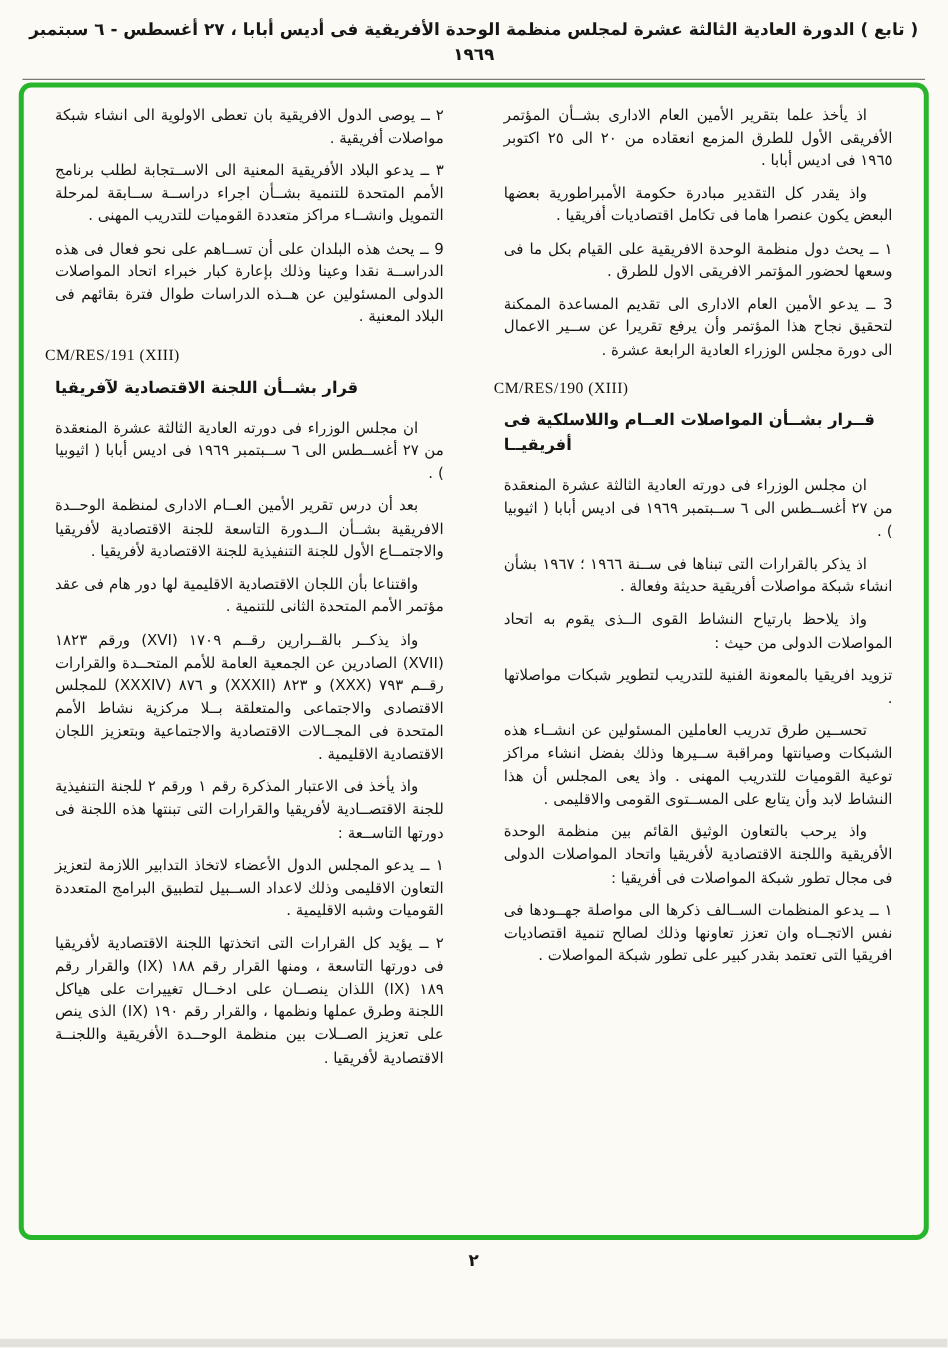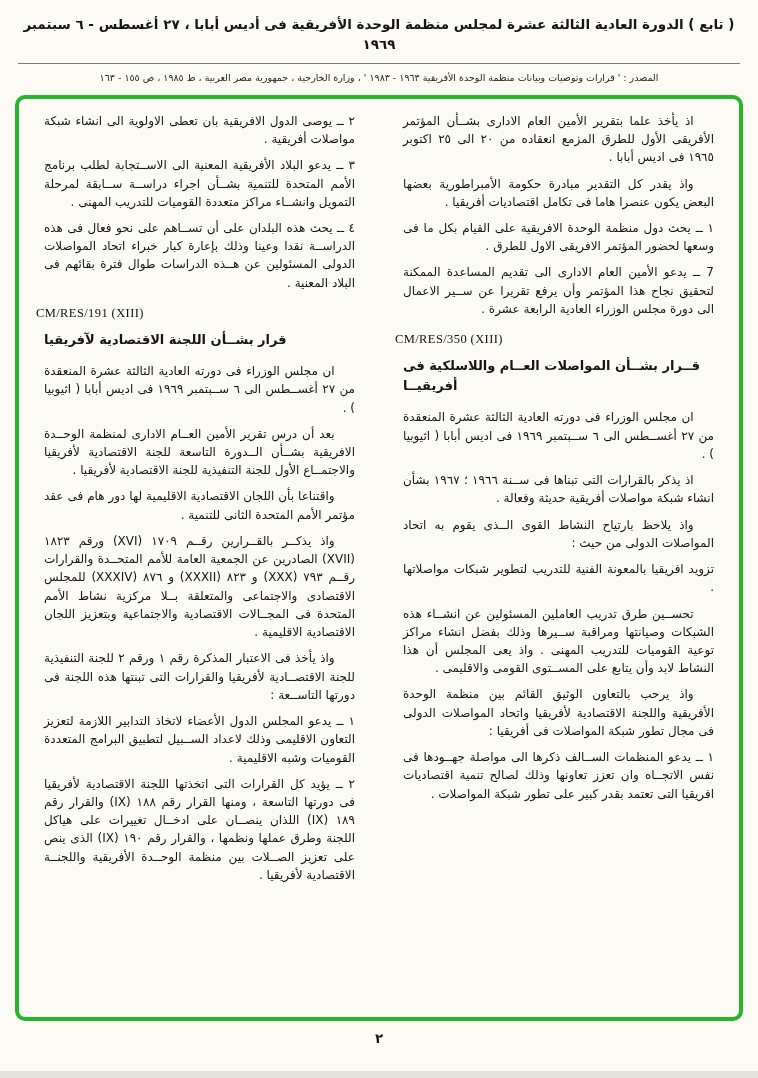--- a/index.html
+++ b/index.html
@@ -38,48 +38,47 @@
   .pagenum{text-align:center;direction:rtl;font-size:13.5px;margin-top:9px;font-weight:bold;}
   .scan-edge{position:absolute;left:0;right:0;bottom:0;height:7px;background:#e2e1da;}
 </style>
 </head>
 <body>
 
 <div class="page">
 
   <div class="header">
     <div class="title">( تابع ) الدورة العادية الثالثة عشرة لمجلس منظمة الوحدة الأفريقية فى أديس أبابا ، ٢٧ أغسطس - ٦ سبتمبر ١٩٦٩</div>
-    <div class="source">المصدر : ' قرارات وتوصيات وبيانات منظمة الوحدة الأفريقية ١٩٦٣ - ١٩٨٣ ' ، وزارة الخارجية ، جمهورية مصر العربية ، ط ١٩٨٥ ، ص ١٥٥ - ١٦٣</div>
   </div>
 
   <div class="frame">
     <div class="columns">
 
       <div class="col">
         <p class="para">اذ يأخذ علما بتقرير الأمين العام الادارى بشــأن المؤتمر الأفريقى الأول للطرق المزمع انعقاده من ٢٠ الى ٢٥ اكتوبر ١٩٦٥ فى اديس أبابا .</p>
         <p class="para">واذ يقدر كل التقدير مبادرة حكومة الأمبراطورية بعضها البعض يكون عنصرا هاما فى تكامل اقتصاديات أفريقيا .</p>
         <p class="para flush">١ ــ يحث دول منظمة الوحدة الافريقية على القيام بكل ما فى وسعها لحضور المؤتمر الافريقى الاول للطرق .</p>
-        <p class="para flush">7 ــ يدعو الأمين العام الادارى الى تقديم المساعدة الممكنة لتحقيق نجاح هذا المؤتمر وأن يرفع تقريرا عن ســير الاعمال الى دورة مجلس الوزراء العادية الرابعة عشرة .</p>
+        <p class="para flush">3 ــ يدعو الأمين العام الادارى الى تقديم المساعدة الممكنة لتحقيق نجاح هذا المؤتمر وأن يرفع تقريرا عن ســير الاعمال الى دورة مجلس الوزراء العادية الرابعة عشرة .</p>
 
-        <div class="rescode">CM/RES/350  (XIII)</div>
+        <div class="rescode">CM/RES/190  (XIII)</div>
         <div class="heading">قــرار بشــأن المواصلات العــام واللاسلكية فى أفريقيــا</div>
 
         <p class="para">ان مجلس الوزراء فى دورته العادية الثالثة عشرة المنعقدة من ٢٧ أغســطس الى ٦ ســبتمبر ١٩٦٩ فى اديس أبابا ( اثيوبيا ) .</p>
         <p class="para">اذ يذكر بالقرارات التى تبناها فى ســنة ١٩٦٦ ؛ ١٩٦٧ بشأن انشاء شبكة مواصلات أفريقية حديثة وفعالة .</p>
         <p class="para">واذ يلاحظ بارتياح النشاط القوى الــذى يقوم به اتحاد المواصلات الدولى من حيث :</p>
         <p class="para flush">تزويد افريقيا بالمعونة الفنية للتدريب لتطوير شبكات مواصلاتها .</p>
         <p class="para">تحســين طرق تدريب العاملين المسئولين عن انشــاء هذه الشبكات وصيانتها ومراقبة ســيرها وذلك بفضل انشاء مراكز توعية القوميات للتدريب المهنى . واذ يعى المجلس أن هذا النشاط لابد وأن يتابع على المســتوى القومى والاقليمى .</p>
         <p class="para">واذ يرحب بالتعاون الوثيق القائم بين منظمة الوحدة الأفريقية واللجنة الاقتصادية لأفريقيا واتحاد المواصلات الدولى فى مجال تطور شبكة المواصلات فى أفريقيا :</p>
         <p class="para flush">١ ــ يدعو المنظمات الســالف ذكرها الى مواصلة جهــودها فى نفس الاتجــاه وان تعزز تعاونها وذلك لصالح تنمية اقتصاديات افريقيا التى تعتمد بقدر كبير على تطور شبكة المواصلات .</p>
       </div>
 
       <div class="col">
         <p class="para flush">٢ ــ يوصى الدول الافريقية بان تعطى الاولوية الى انشاء شبكة مواصلات أفريقية .</p>
         <p class="para flush">٣ ــ يدعو البلاد الأفريقية المعنية الى الاســتجابة لطلب برنامج الأمم المتحدة للتنمية بشــأن اجراء دراســة ســابقة لمرحلة التمويل وانشــاء مراكز متعددة القوميات للتدريب المهنى .</p>
-        <p class="para flush">٤ ــ يحث هذه البلدان على أن تســاهم على نحو فعال فى هذه الدراســة نقدا وعينا وذلك بإعارة كبار خبراء اتحاد المواصلات الدولى المسئولين عن هــذه الدراسات طوال فترة بقائهم فى البلاد المعنية .</p>
+        <p class="para flush">9 ــ يحث هذه البلدان على أن تســاهم على نحو فعال فى هذه الدراســة نقدا وعينا وذلك بإعارة كبار خبراء اتحاد المواصلات الدولى المسئولين عن هــذه الدراسات طوال فترة بقائهم فى البلاد المعنية .</p>
 
         <div class="rescode">CM/RES/191  (XIII)</div>
         <div class="heading">قرار بشــأن اللجنة الاقتصادية لآفريقيا</div>
 
         <p class="para">ان مجلس الوزراء فى دورته العادية الثالثة عشرة المنعقدة من ٢٧ أغســطس الى ٦ ســبتمبر ١٩٦٩ فى اديس أبابا ( اثيوبيا ) .</p>
         <p class="para">بعد أن درس تقرير الأمين العــام الادارى لمنظمة الوحــدة الافريقية بشــأن الــدورة التاسعة للجنة الاقتصادية لأفريقيا والاجتمــاع الأول للجنة التنفيذية للجنة الاقتصادية لأفريقيا .</p>
         <p class="para">واقتناعا بأن اللجان الاقتصادية الاقليمية لها دور هام فى عقد مؤتمر الأمم المتحدة الثانى للتنمية .</p>
         <p class="para">واذ يذكــر بالقــرارين رقــم ١٧٠٩ (XVI) ورقم ١٨٢٣ (XVII) الصادرين عن الجمعية العامة للأمم المتحــدة والقرارات رقــم ٧٩٣ (XXX) و ٨٢٣ (XXXII) و ٨٧٦ (XXXIV) للمجلس الاقتصادى والاجتماعى والمتعلقة بــلا مركزية نشاط الأمم المتحدة فى المجــالات الاقتصادية والاجتماعية وبتعزيز اللجان الاقتصادية الاقليمية .</p>
         <p class="para">واذ يأخذ فى الاعتبار المذكرة رقم ١ ورقم ٢ للجنة التنفيذية للجنة الاقتصــادية لأفريقيا والقرارات التى تبنتها هذه اللجنة فى دورتها التاســعة :</p>
         <p class="para flush">١ ــ يدعو المجلس الدول الأعضاء لاتخاذ التدابير اللازمة لتعزيز التعاون الاقليمى وذلك لاعداد الســبيل لتطبيق البرامج المتعددة القوميات وشبه الاقليمية .</p>

